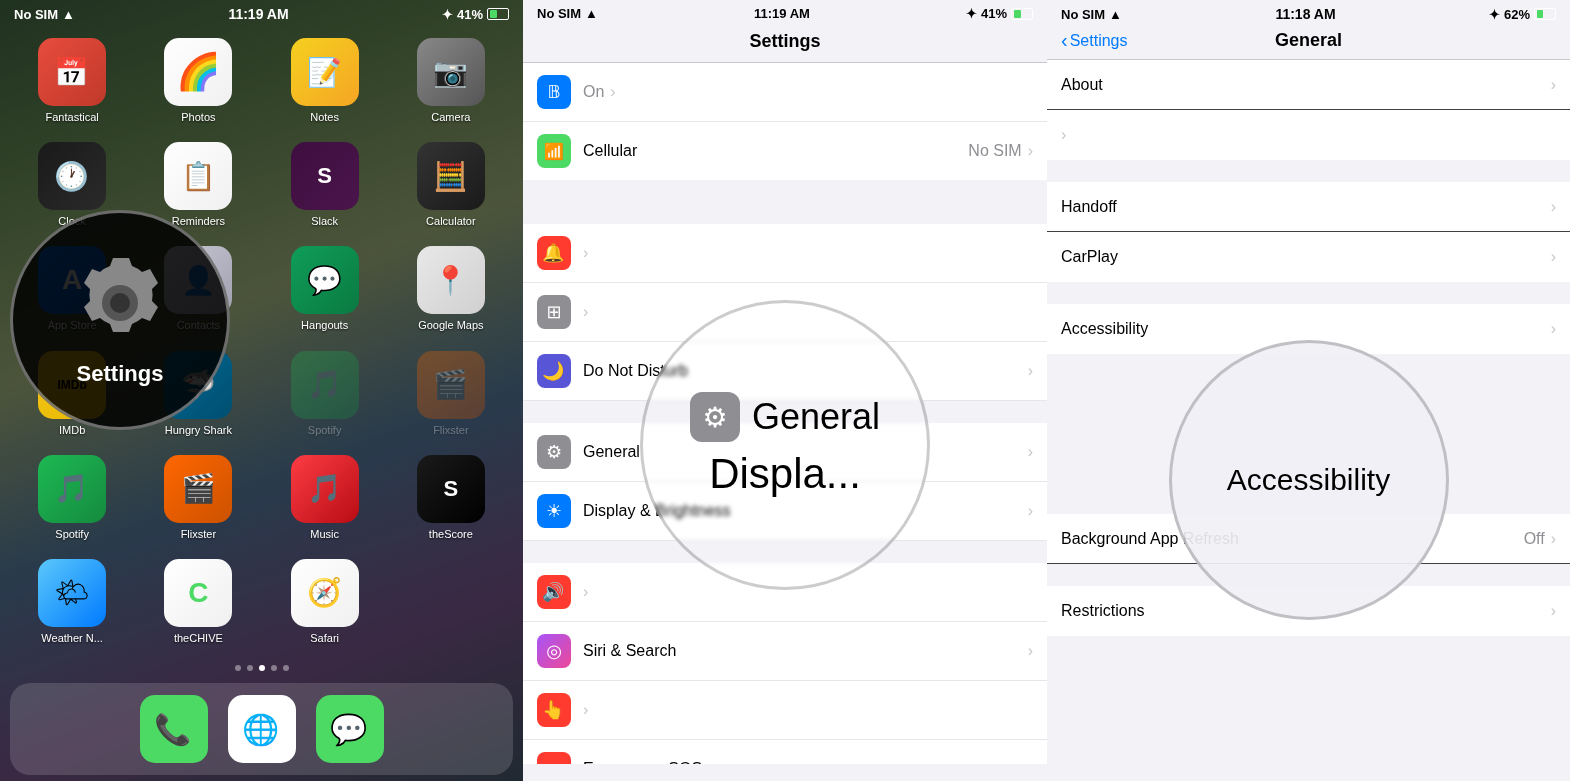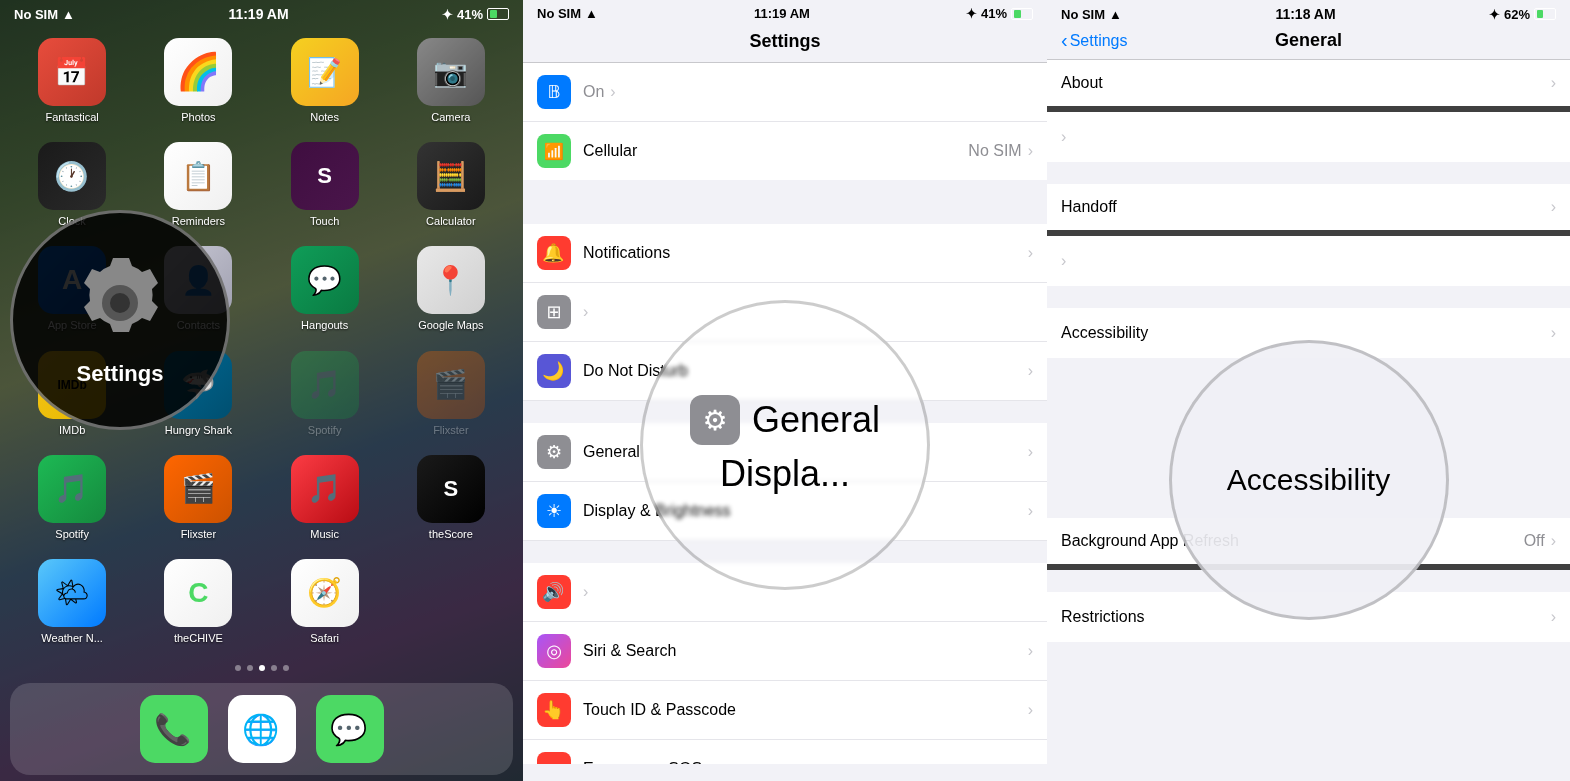--- a/index.html
+++ b/index.html
@@ -267,21 +267,21 @@
       display: flex; align-items: center; justify-content: center;
       font-size: 28px;
       color: #fff;
     }
     .general-text {
       font-size: 36px;
       font-weight: 400;
       color: #000;
     }
     .display-text {
-      font-size: 36px;
+      font-size: 42px;
       font-weight: 400;
       color: #000;
     }
 
     
     .panel-general {
       width: 523px;
       height: 781px;
       background: #f2f2f7;
       flex-shrink: 0;
@@ -324,21 +324,21 @@
     }
     .general-list {
       overflow-y: auto;
       height: calc(781px - 80px);
     }
     .general-row {
       display: flex;
       align-items: center;
       background: #fff;
       padding: 14px 14px;
-      border-bottom: 6px solid #404040;
+      border-bottom: 1px solid #404040;
       cursor: pointer;
       min-height: 50px;
     }
     .general-row:last-child { border-bottom: none; }
     .general-row-label {
       flex: 1;
       font-size: 16px;
       color: #000;
     }
     .general-row-value {
@@ -416,21 +416,21 @@
     <div class="app-icon">
       <div class="app-icon-img bg-clock">🕐</div>
       <span class="app-icon-label">Clock</span>
     </div>
     <div class="app-icon">
       <div class="app-icon-img bg-reminders">📋</div>
       <span class="app-icon-label">Reminders</span>
     </div>
     <div class="app-icon">
       <div class="app-icon-img bg-slack" style="color:#fff;font-weight:700;font-size:22px;">S</div>
-      <span class="app-icon-label">Touch</span>
+      <span class="app-icon-label">Slack</span>
     </div>
     <div class="app-icon">
       <div class="app-icon-img bg-calculator">🧮</div>
       <span class="app-icon-label">Calculator</span>
     </div>
 
     <div class="app-icon">
       <div class="app-icon-img bg-appstore" style="color:#fff;font-weight:700;font-size:28px;">A</div>
       <span class="app-icon-label">App Store</span>
     </div>
@@ -564,21 +564,20 @@
         <span class="chevron">›</span>
       </div>
     </div>
 
     <div class="section-gap"></div>
 
     <div class="settings-row" style="background:#fff;">
       <div class="settings-icon-wrap icon-red">
         <span style="color:#fff;font-size:18px;">🔔</span>
       </div>
-      <span class="settings-row-label">Notifications</span>
       <span class="chevron">›</span>
     </div>
 
     <div class="settings-row" style="background:#fff;">
       <div class="settings-icon-wrap icon-gray">
         <span style="color:#fff;font-size:18px;">⊞</span>
       </div>
       <span class="chevron">›</span>
     </div>
 
@@ -622,21 +621,20 @@
         <span style="color:#fff;font-size:18px;">◎</span>
       </div>
       <span class="settings-row-label">Siri &amp; Search</span>
       <span class="chevron">›</span>
     </div>
 
     <div class="settings-row" style="background:#fff;">
       <div class="settings-icon-wrap icon-red">
         <span style="color:#fff;font-size:18px;">👆</span>
       </div>
-      <span class="settings-row-label">Touch ID &amp; Passcode</span>
       <span class="chevron">›</span>
     </div>
 
     <div class="settings-row" style="background:#fff;border-bottom:none;">
       <div class="settings-icon-wrap icon-red">
         <span style="color:#fff;font-size:10px;font-weight:900;">SOS</span>
       </div>
       <span class="settings-row-label">Emergency SOS</span>
       <span class="chevron">›</span>
     </div>
@@ -690,20 +688,21 @@
     </div>
 
     <div class="section-gap"></div>
 
     <div class="general-row">
       <span class="general-row-label">Handoff</span>
       <span class="chevron">›</span>
     </div>
 
     <div class="general-row" style="border-bottom:none;">
+      <span class="general-row-label">CarPlay</span>
       <span class="chevron">›</span>
     </div>
 
     <div class="section-gap"></div>
 
     <div class="general-row" style="border-bottom:none;">
       <span class="general-row-label">Accessibility</span>
       <span class="chevron">›</span>
     </div>
 

